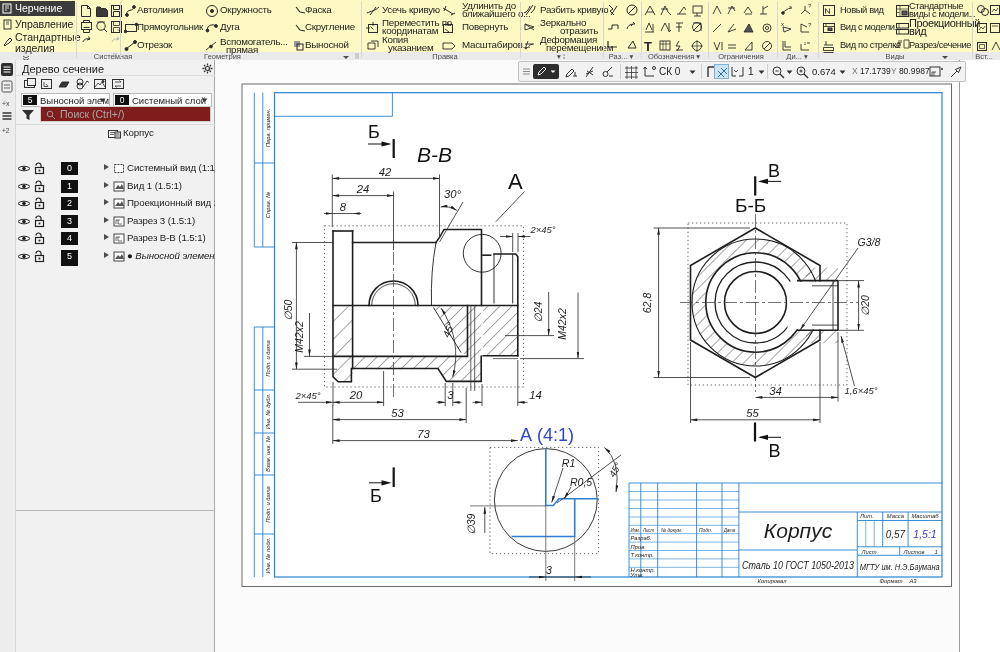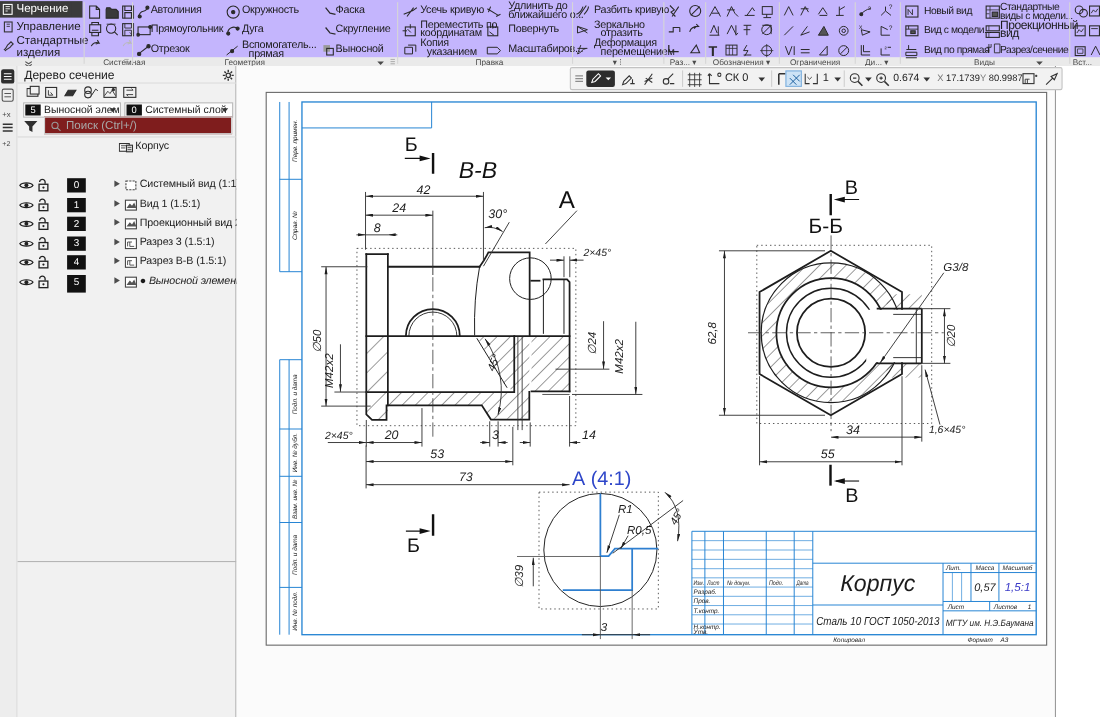--- a/index.html
+++ b/index.html
@@ -1,19 +1,19 @@
 <!DOCTYPE html>
 <html><head>
 <meta charset="utf-8">
 <style>
 *{margin:0;padding:0;box-sizing:border-box}
 html,body{width:1000px;height:652px;overflow:hidden;background:#fff;
 font-family:"Liberation Sans",sans-serif;-webkit-font-smoothing:antialiased}
 .abs{position:absolute}
-#ribbon{left:0;top:0;width:1000px;height:60px;background:#c4b5fd;border-bottom:4px solid #1d4ed8}
+#ribbon{left:0;top:0;width:1000px;height:60px;background:#fef9c3;border-bottom:4px solid #1d4ed8}
 .tab{position:absolute;left:0;font-size:10.5px;color:#1c1c1c;white-space:nowrap}
 .tabsel{background:#3b3b3b;color:#fff}
 .glabel{position:absolute;top:52px;height:8px;font-size:7.5px;color:#4a4a4a;text-align:center}
 .gsep{position:absolute;top:2px;width:1px;height:56px;background:#d6d6d6}
 .bl{position:absolute;font-size:9.8px;letter-spacing:-0.25px;color:#1c1c1c;white-space:nowrap;line-height:10px}
 .bl2{position:absolute;font-size:9.8px;letter-spacing:-0.25px;color:#1c1c1c;white-space:nowrap;line-height:8.3px}
 .ic{position:absolute}
 #lstrip{left:0;top:60px;width:16px;height:592px;background:#ededed;border-right:1px solid #d8d8d8}
 #lpanel{left:16px;top:60px;width:199px;height:592px;background:#f1f1f1;border-right:1px solid #a8a8a8}
 #canvas{left:215px;top:60px;width:745px;height:592px;background:#fbfbfb;border-right:1px solid #9a9a9a}
@@ -141,21 +141,21 @@
  <div class="gsep" style="left:520px"></div>
 
  <svg class="ic" style="left:523px;top:3px" width="14" height="52" viewBox="0 0 14 52">
   <g stroke="#2b2b2b" fill="none">
    <path d="M1 10c3-1 5-4 6-7M8 10c2-2 4-4 4-7M3 12l7-10"></path>
    <path d="M2 21l9 3-9 3zM2 21l9 6" stroke-width="0.9"></path>
    <path d="M2 46c3 0 4-5 8-5M2 41h9M2 46l3-8" stroke-width="0.9"></path>
   </g>
     </svg>
  <div class="bl" style="left:540px;top:5px">Разбить кривую</div>
- <div class="bl2" style="left:540px;top:19px">Зеркально<br><span style="margin-left:6px">отразить</span></div>
+ <div class="bl2" style="left:540px;top:19px">Зеркально<br><span style="margin-left:20px">отразить</span></div>
  <div class="bl2" style="left:540px;top:36px">Деформация<br><span style="margin-left:6px">перемещением</span></div>
  <div class="glabel" style="left:520px;width:82px">▾ ⁞</div>
  <div class="gsep" style="left:603px"></div>
 
  <svg class="ic" style="left:606px;top:3px" width="34" height="52" viewBox="0 0 34 52">
   <g stroke="#2b2b2b" fill="none">
    <path d="M3 2l4 4-3 2 4 4M5 12l6-9" stroke-width="1"></path>
    <circle cx="26" cy="7" r="5"></circle>
         <path d="M22 11l8-8"></path>
    <path d="M2 26h4v-4h6M12 22v4" stroke-width="1"></path>
@@ -242,21 +242,21 @@
         <path d="M74.5 6h12M78 2.5v11M74.5 9.5h3" stroke-width="0.7"></path>
         <rect x="80" y="8" width="5" height="4" fill="#555"></rect>
    <rect x="74.5" y="20.5" width="12" height="4.5"></rect>
         <rect x="74.5" y="26.5" width="12" height="4.5"></rect>
         <path d="M77 20.5v4.5M77 26.5v4.5" stroke-width="0.7"></path>
    <path d="M75 40h4v-3M77 45v-8M82 45h5v-8h-5zM75 45l-2-2M75 45l2-2" stroke-width="0.8"></path>
   </g>
     </svg>
  <div class="bl" style="left:840px;top:5px;font-size:9.4px;letter-spacing:-0.4px">Новый вид</div>
  <div class="bl" style="left:840px;top:22px;font-size:9.4px;letter-spacing:-0.4px">Вид с модели...</div>
- <div class="bl" style="left:840px;top:40px;font-size:9.4px;letter-spacing:-0.4px">Вид по прямая</div>
+ <div class="bl" style="left:840px;top:40px;font-size:9.4px;letter-spacing:-0.4px">Вид по стрелке</div>
  <div class="bl2" style="left:909px;top:2px;font-size:9.4px;letter-spacing:-0.4px">Стандартные<br>виды с модели...</div>
  <div class="bl2" style="left:909px;top:19px;font-size:11px;letter-spacing:-0.4px">Проекционный<br>вид</div>
  <div class="bl" style="left:909px;top:40px;font-size:9.4px;letter-spacing:-0.4px">Разрез/сечение</div>
  <div class="glabel" style="left:830px;width:130px">Виды</div>
  <svg class="ic" style="left:941px;top:55px" width="8" height="5" viewBox="0 0 8 5">
       <path d="M1 1l3 3 3-3z" fill="#4a4a4a"></path>
     </svg>
  <div class="gsep" style="left:972px"></div>
  <svg class="ic" style="left:975px;top:3px" width="25" height="52" viewBox="0 0 25 52">
   <g stroke="#2b2b2b" fill="none">

